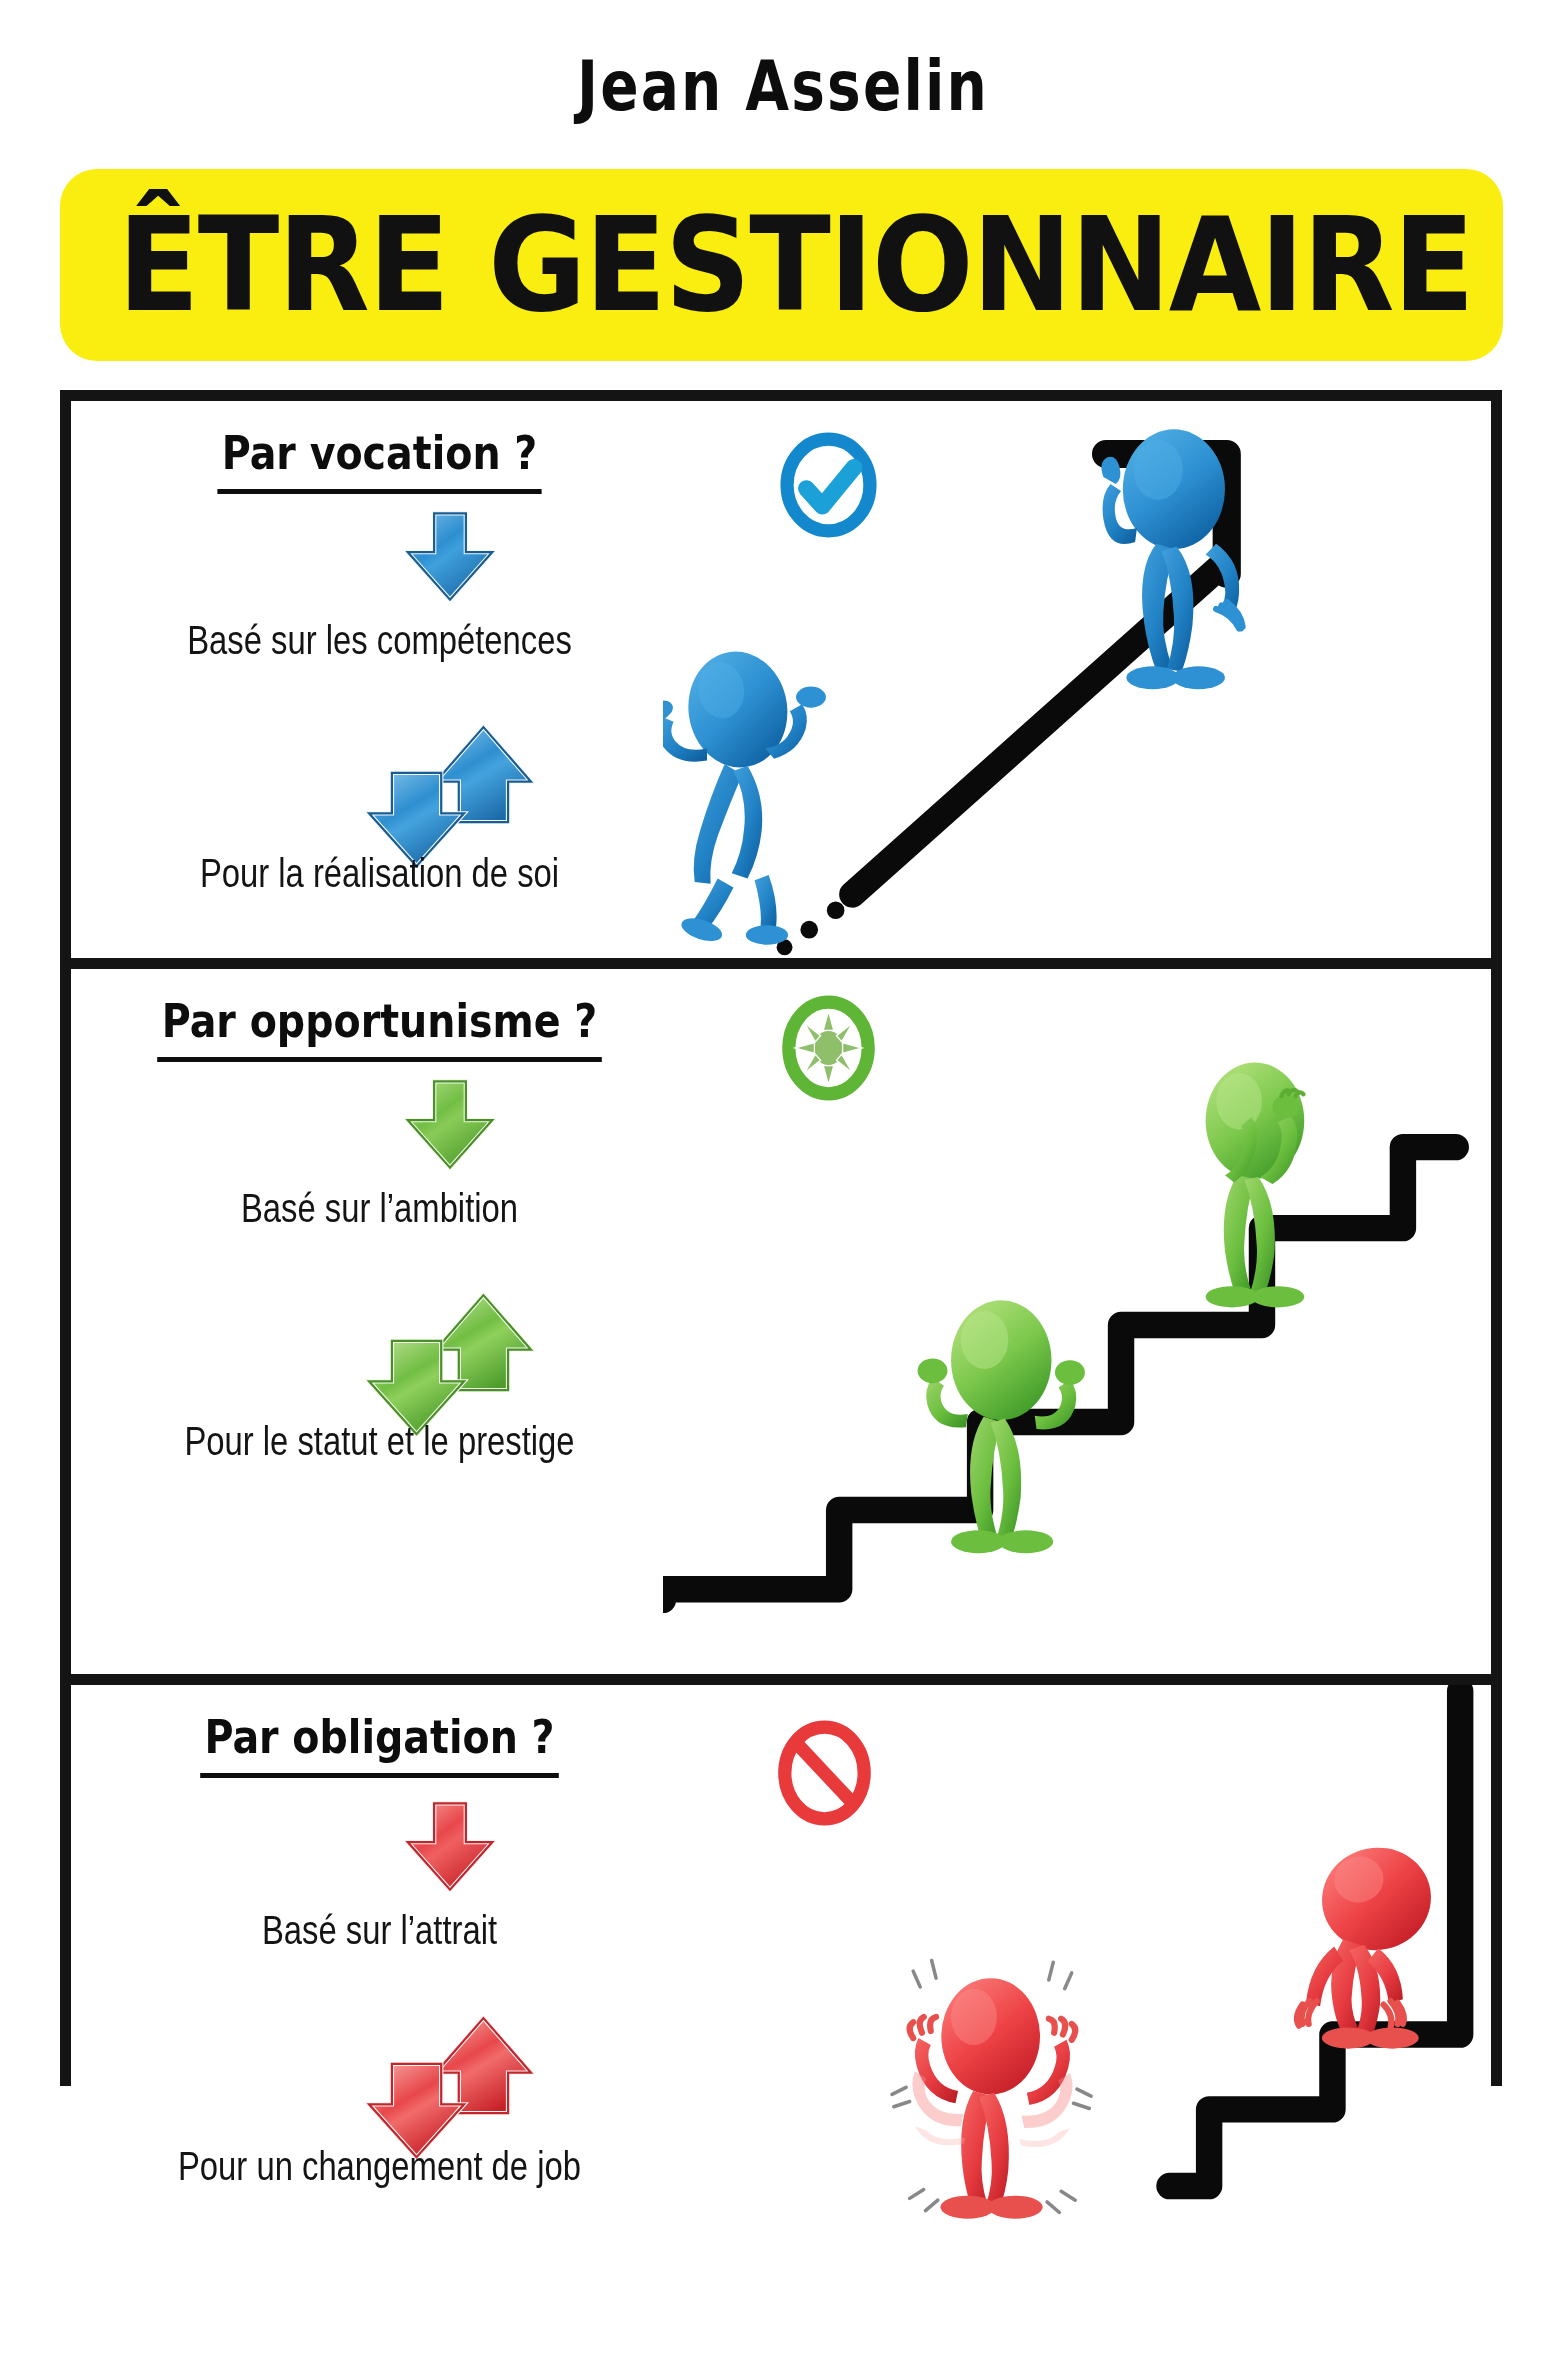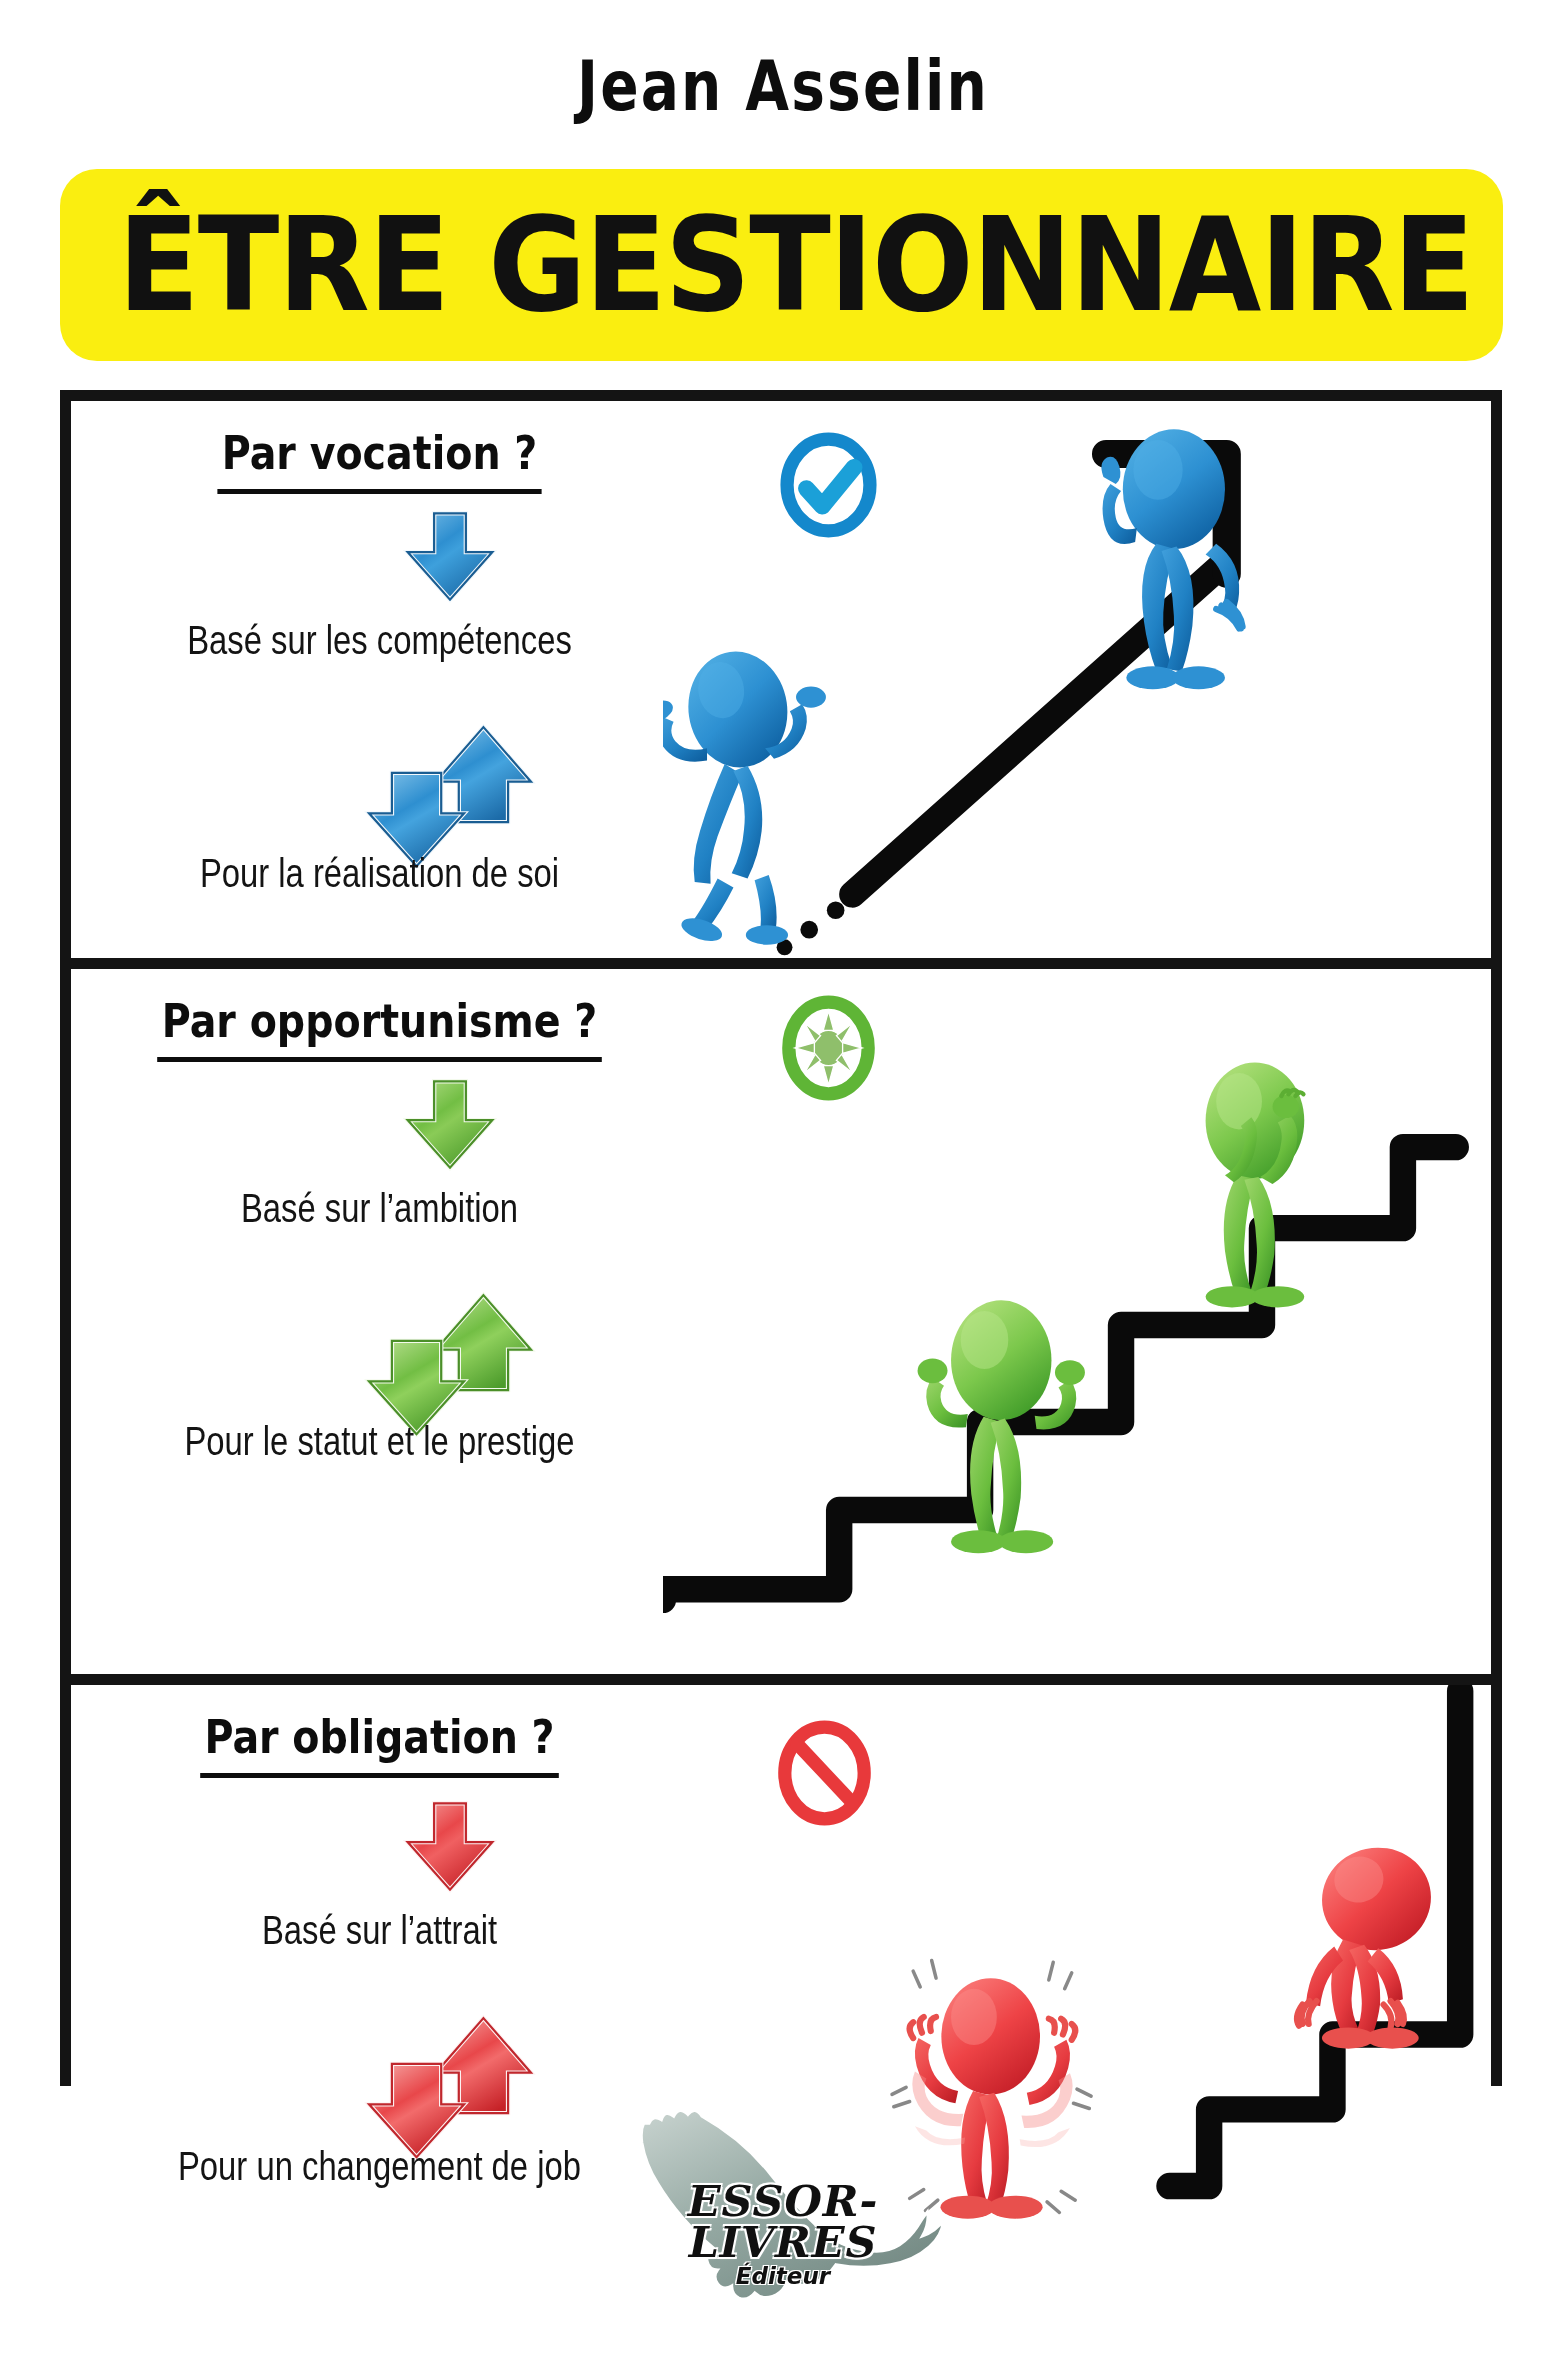--- a/index.html
+++ b/index.html
@@ -527,40 +527,15 @@
             <path d="M452 568 l16 10 M436 580 l14 12"></path>
           </g>
           <ellipse cx="346" cy="586" rx="31" ry="13" fill="#E8504D"></ellipse>
           <ellipse cx="400" cy="586" rx="31" ry="13" fill="#E8504D"></ellipse>
         </g>
       </svg>
     </div>
 
   </div>
 
-  <div class="publisher">
-    <svg width="370" height="238" viewBox="0 0 420 270">
-      <defs>
-        <linearGradient id="eagleG" x1="0.1" y1="0" x2="0.9" y2="1">
-          <stop offset="0%" stop-color="#C3CFCB"></stop>
-          <stop offset="45%" stop-color="#93A7A1"></stop>
-          <stop offset="100%" stop-color="#6E847E"></stop>
-        </linearGradient>
-      </defs>
-      <g transform="translate(0,6)">
-        <path d="M58 24 q4 -10 14 -4 q4 -12 14 -4 q6 -12 16 -2 q8 -10 16 2
-                 q46 26 78 66 q30 38 56 62 q22 20 52 24 q22 4 38 -6
-                 q12 -8 20 -20 q6 -10 12 -18 q2 14 -6 28 q16 -6 24 -18
-                 q-2 18 -16 30 q-18 16 -44 20 q-30 6 -62 0
-                 q-10 16 -30 22 q-14 4 -26 -2 q-4 12 -16 16
-                 q-12 4 -20 -4 q-8 10 -18 6 q-8 -4 -8 -14
-                 q-10 6 -16 -2 q-6 -8 0 -16 q-10 0 -12 -10
-                 q-2 -10 8 -14 q-40 -34 -64 -74 q-14 -22 -18 -46
-                 q-2 -14 2 -22 z" fill="url(#eagleG)" stroke="#FFFFFF" stroke-width="3"></path>
-      </g>
-    </svg>
-    <div class="pub-name">ESSOR-
-LIVRES</div>
-    <div class="pub-sub">Éditeur</div>
-  </div>
 
 </div>
 
 
 </body></html>

